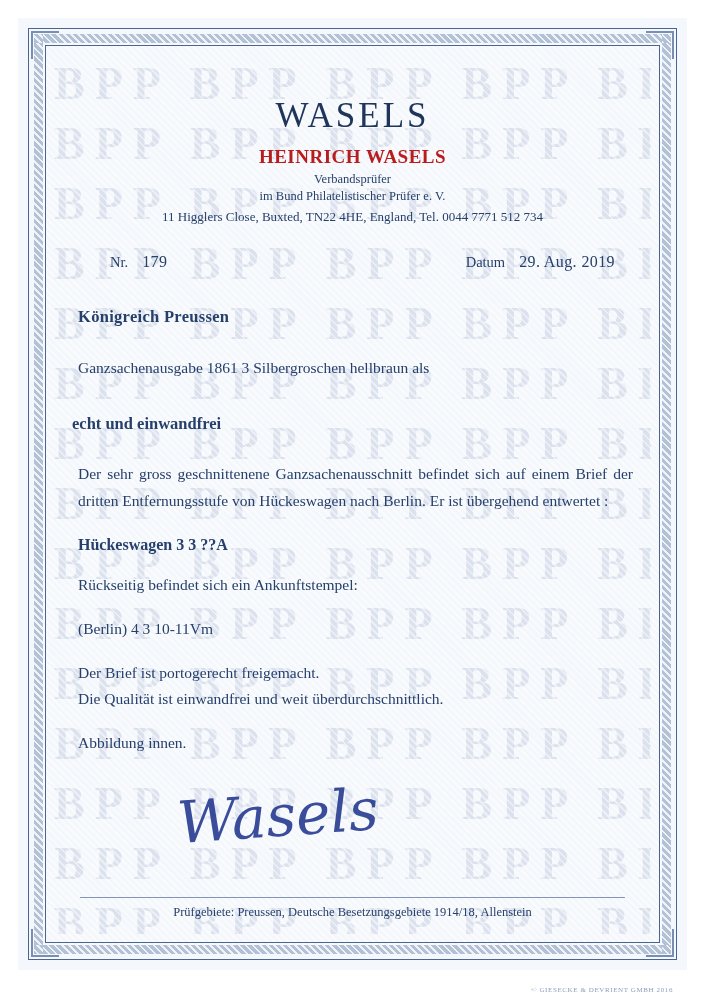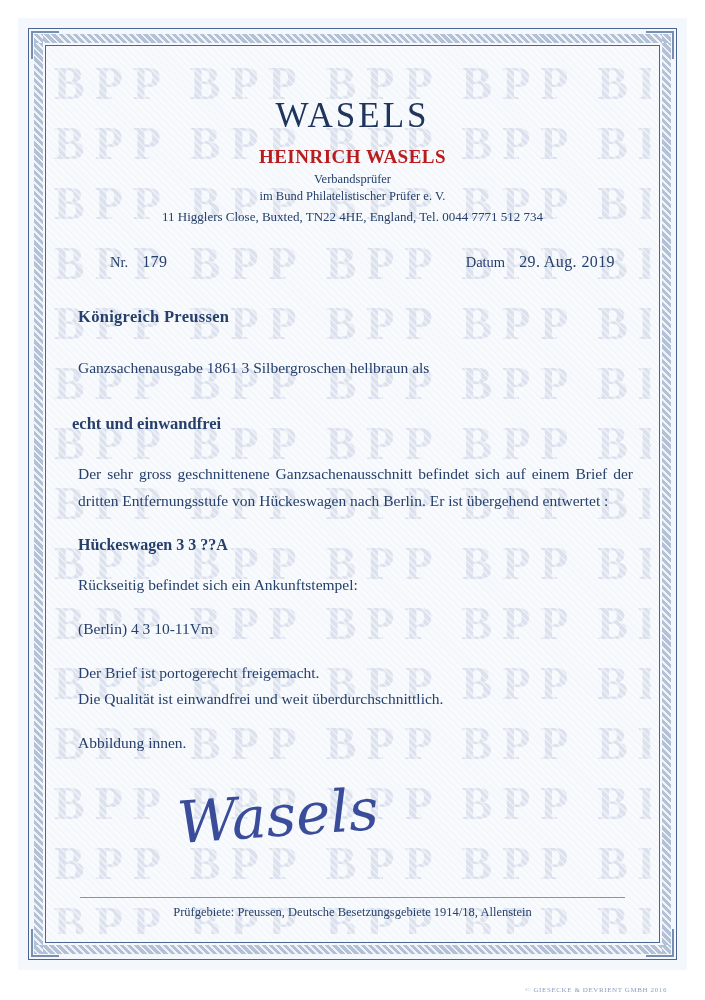--- a/index.html
+++ b/index.html
@@ -331,14 +331,14 @@
       <div class="signature-area">
         <div class="signature">Wasels</div>
       </div>
 
       <div class="footer-rule"></div>
       <div class="footer-line1">Prüfgebiete: Preussen, Deutsche Besetzungsgebiete 1914/18, Allenstein</div>
     </div>
 
   </div>
 
-  <div class="printer-mark" style="position:absolute; right:38px; bottom:6px;">© GIESECKE &amp; DEVRIENT GMBH 2016</div>
+  <div class="printer-mark" style="position:absolute; right:32px; bottom:6px;">© GIESECKE &amp; DEVRIENT GMBH 2016</div>
 </div>
 
 </body></html>

